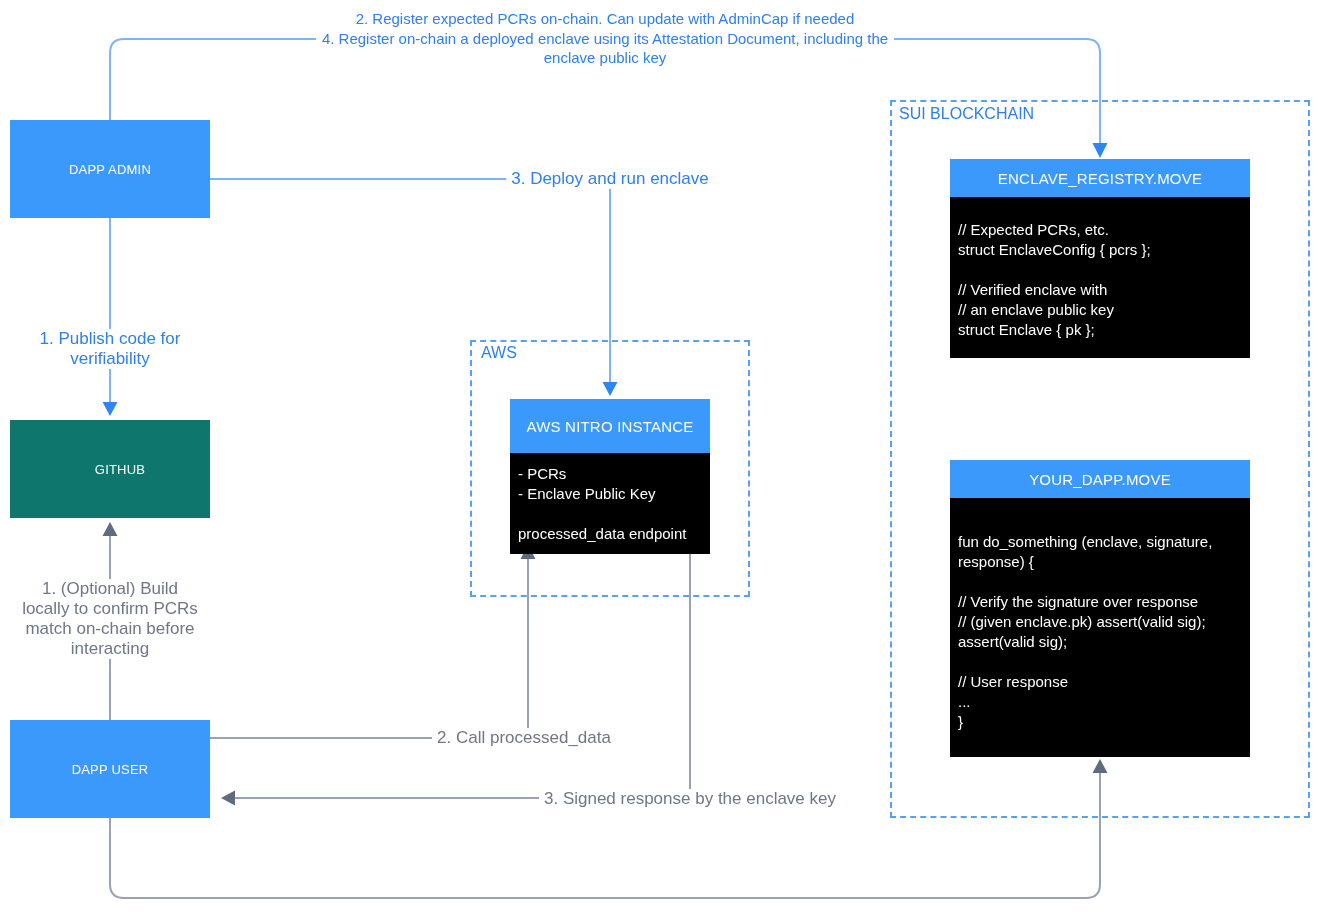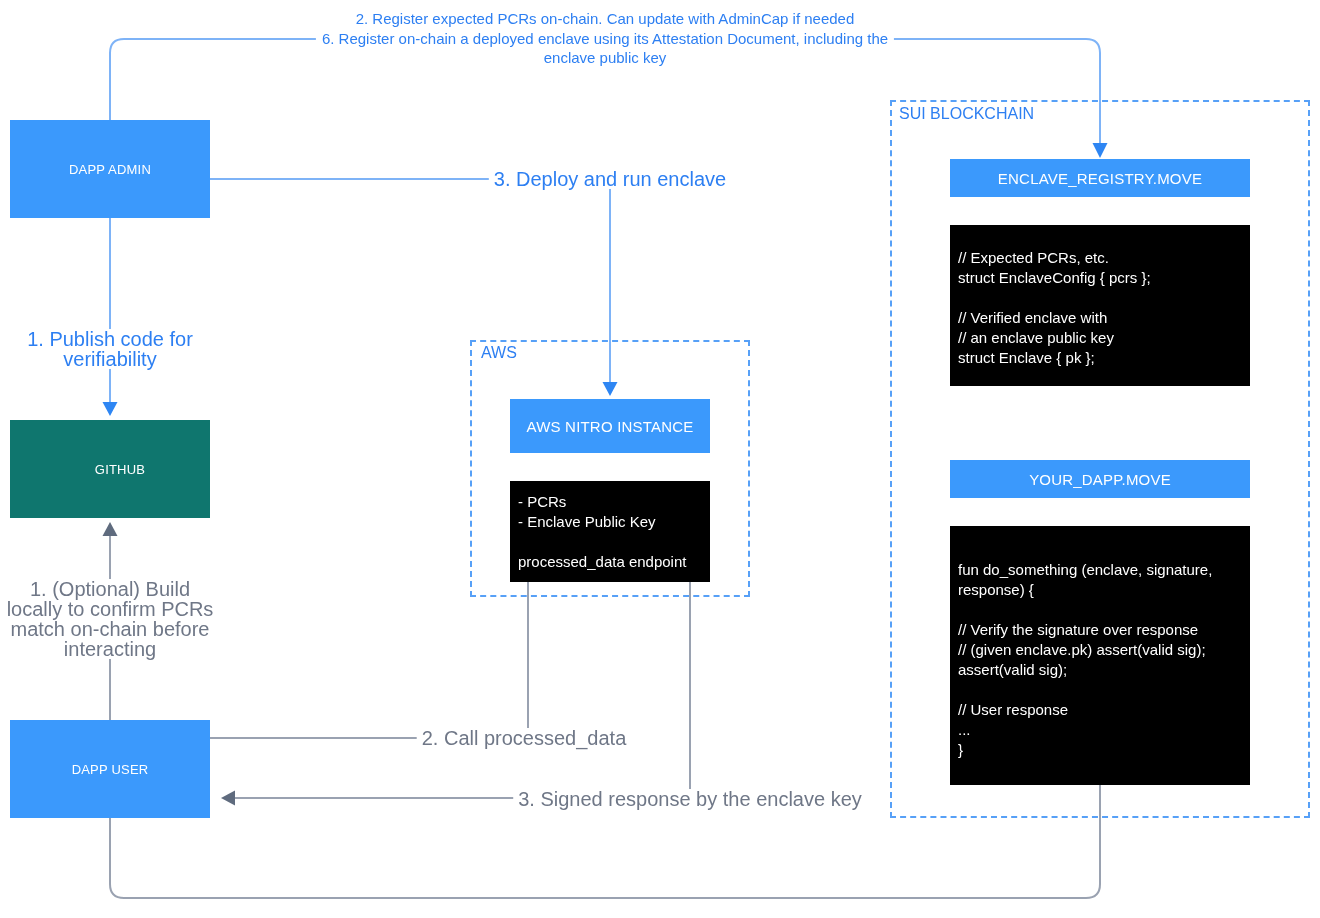--- a/index.html
+++ b/index.html
@@ -20,25 +20,25 @@
   .group-label{
     position:absolute;color:#2d7ff2;font-size:16px;font-weight:400;white-space:pre;
   }
   .titled-box{position:absolute;box-sizing:border-box;}
   .titled-box .hdr{
     background:#3b99fc;color:#ffffff;font-size:15px;font-weight:500;letter-spacing:.2px;
     display:flex;align-items:center;justify-content:center;
   }
   .titled-box .bod{
     background:#000000;color:#ffffff;font-size:15px;line-height:20px;
-    white-space:pre;box-sizing:border-box;margin-top:28px;
+    white-space:pre;box-sizing:border-box;
   }
   svg.wires{position:absolute;left:0;top:0;pointer-events:none;}
   .edge-label{
-    position:absolute;background:#ffffff;color:#6f7787;font-size:20px;line-height:20px;
+    position:absolute;background:#ffffff;color:#6f7787;font-size:17px;line-height:20px;
     white-space:pre;text-align:center;transform:translateX(-50%);padding:0 5px;
   }
   .edge-label.blue{color:#2d7ff2;}
   .note{
     position:absolute;background:#ffffff;color:#2d7ff2;font-size:15px;line-height:19.5px;
     white-space:pre;text-align:center;transform:translateX(-50%);padding:0 6px;
   }
 </style>
 </head>
 <body>
@@ -113,21 +113,21 @@
 // Verify the signature over response
 // (given enclave.pk) assert(valid sig);
 assert(valid sig);
 
 // User response
 ...
 }</div>
   </div>
 
   <div class="note" style="left:605px;top:9px;">2. Register expected PCRs on-chain. Can update with AdminCap if needed
-6. Register on-chain a deployed enclave using its Attestation Document, including the
+4. Register on-chain a deployed enclave using its Attestation Document, including the
 enclave public key</div>
 
   <div class="edge-label blue" style="left:110px;top:299px;margin-top:30px;">1. Publish code for
 verifiability</div>
 
   <div class="edge-label blue" style="left:610px;top:169px;">3. Deploy and run enclave</div>
 
   <div class="edge-label" style="left:110px;top:579px;">1. (Optional) Build
 locally to confirm PCRs
 match on-chain before

